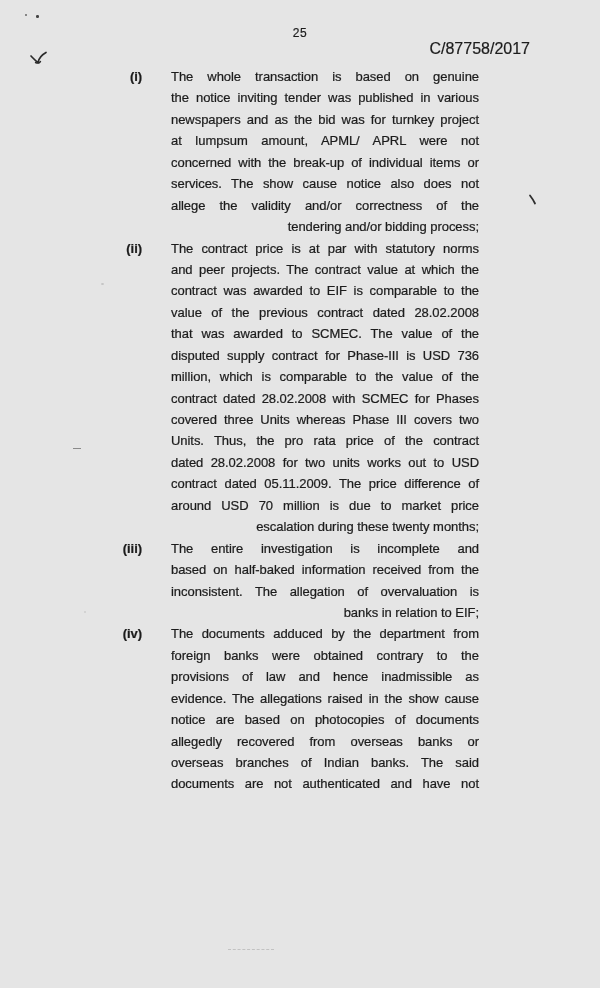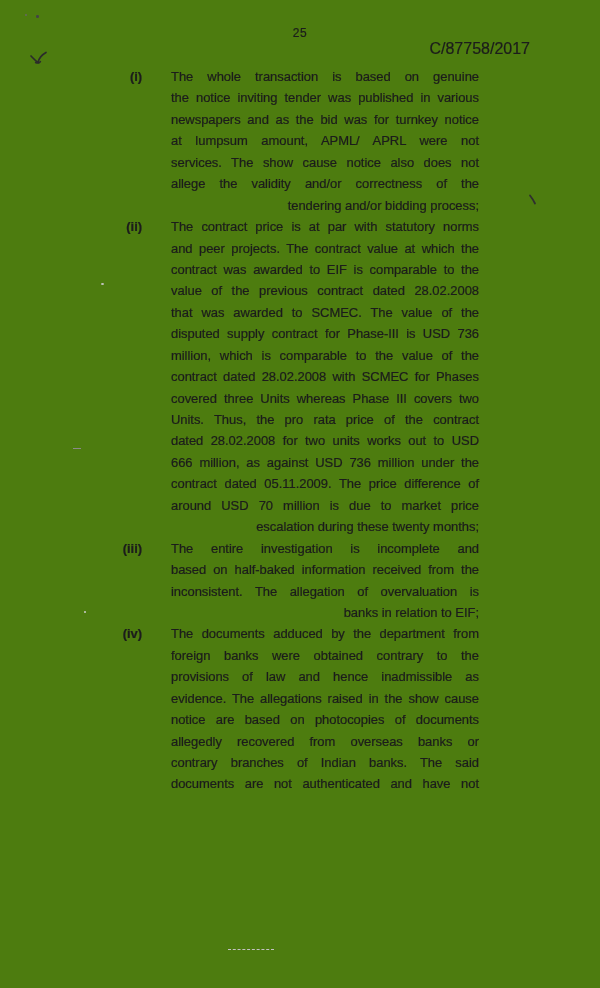--- a/index.html
+++ b/index.html
@@ -6,21 +6,21 @@
   body {
     width: 600px; height: 988px;
     background: #ffffff;
     font-family: "Liberation Sans", sans-serif;
     color: #1c1c1c;
     position: relative;
     overflow: hidden;
   }
   .page {
     position: absolute; inset: 0;
-    background: #4d7c0f;
+    background: #e5e5e5;
   }
   .page-number {
     position: absolute; top: 26px; left: 0; right: 0;
     text-align: center;
     font-size: 12px;
     letter-spacing: 0.5px;
     -webkit-text-stroke: 0.2px #1c1c1c;
   }
   .case-number {
     position: absolute; top: 40px; right: 70px;
@@ -98,42 +98,42 @@
   <span class="speck-1"></span>
   <span class="speck-2"></span>
   <span class="bottom-dash"></span>
 
   <div class="content" id="paragraphs">
       <div class="para-row">
         <div class="para-label">(i)</div>
         <div class="para-body">
           <div class="line just">The whole transaction is based on genuine</div>
           <div class="line just">the notice inviting tender was published in various</div>
-          <div class="line just">newspapers and as the bid was for turnkey notice</div>
+          <div class="line just">newspapers and as the bid was for turnkey project</div>
           <div class="line just">at lumpsum amount, APML/ APRL were not</div>
+          <div class="line just">concerned with the break-up of individual items or</div>
           <div class="line just">services. The show cause notice also does not</div>
           <div class="line just">allege the validity and/or correctness of the</div>
           <div class="line">tendering and/or bidding process;</div>
         </div>
       </div>
       <div class="para-row">
         <div class="para-label">(ii)</div>
         <div class="para-body">
           <div class="line just">The contract price is at par with statutory norms</div>
           <div class="line just">and peer projects. The contract value at which the</div>
           <div class="line just">contract was awarded to EIF is comparable to the</div>
           <div class="line just">value of the previous contract dated 28.02.2008</div>
           <div class="line just">that was awarded to SCMEC. The value of the</div>
           <div class="line just">disputed supply contract for Phase-III is USD 736</div>
           <div class="line just">million, which is comparable to the value of the</div>
           <div class="line just">contract dated 28.02.2008 with SCMEC for Phases</div>
           <div class="line just">covered three Units whereas Phase III covers two</div>
           <div class="line just">Units. Thus, the pro rata price of the contract</div>
           <div class="line just">dated 28.02.2008 for two units works out to USD</div>
-          <div class="line just">666 million, as against USD 736 million under the</div>
           <div class="line just">contract dated 05.11.2009. The price difference of</div>
           <div class="line just">around USD 70 million is due to market price</div>
           <div class="line">escalation during these twenty months;</div>
         </div>
       </div>
       <div class="para-row">
         <div class="para-label">(iii)</div>
         <div class="para-body">
           <div class="line just">The entire investigation is incomplete and</div>
           <div class="line just">based on half-baked information received from the</div>
@@ -143,19 +143,19 @@
       </div>
       <div class="para-row">
         <div class="para-label">(iv)</div>
         <div class="para-body">
           <div class="line just">The documents adduced by the department from</div>
           <div class="line just">foreign banks were obtained contrary to the</div>
           <div class="line just">provisions of law and hence inadmissible as</div>
           <div class="line just">evidence. The allegations raised in the show cause</div>
           <div class="line just">notice are based on photocopies of documents</div>
           <div class="line just">allegedly recovered from overseas banks or</div>
-          <div class="line just">contrary branches of Indian banks. The said</div>
+          <div class="line just">overseas branches of Indian banks. The said</div>
           <div class="line just">documents are not authenticated and have not</div>
         </div>
       </div>
     </div>
 
 </div>
 
 </body></html>

